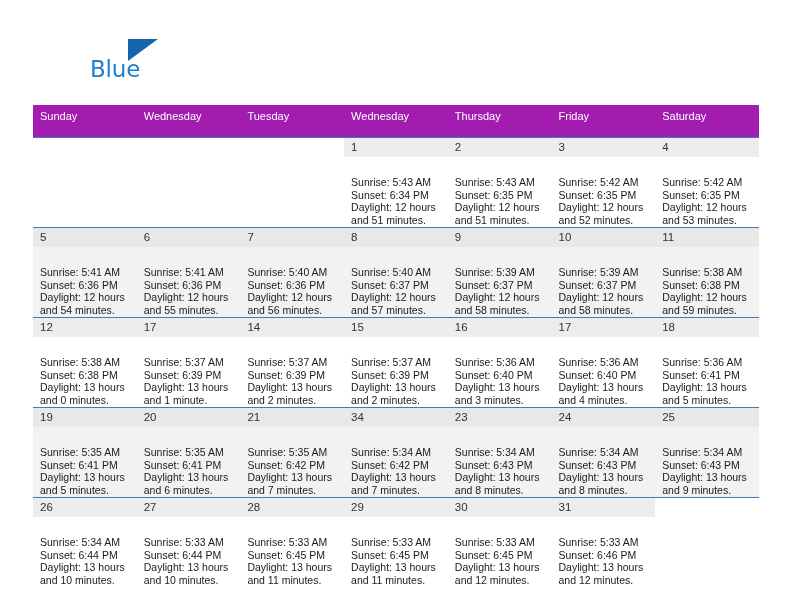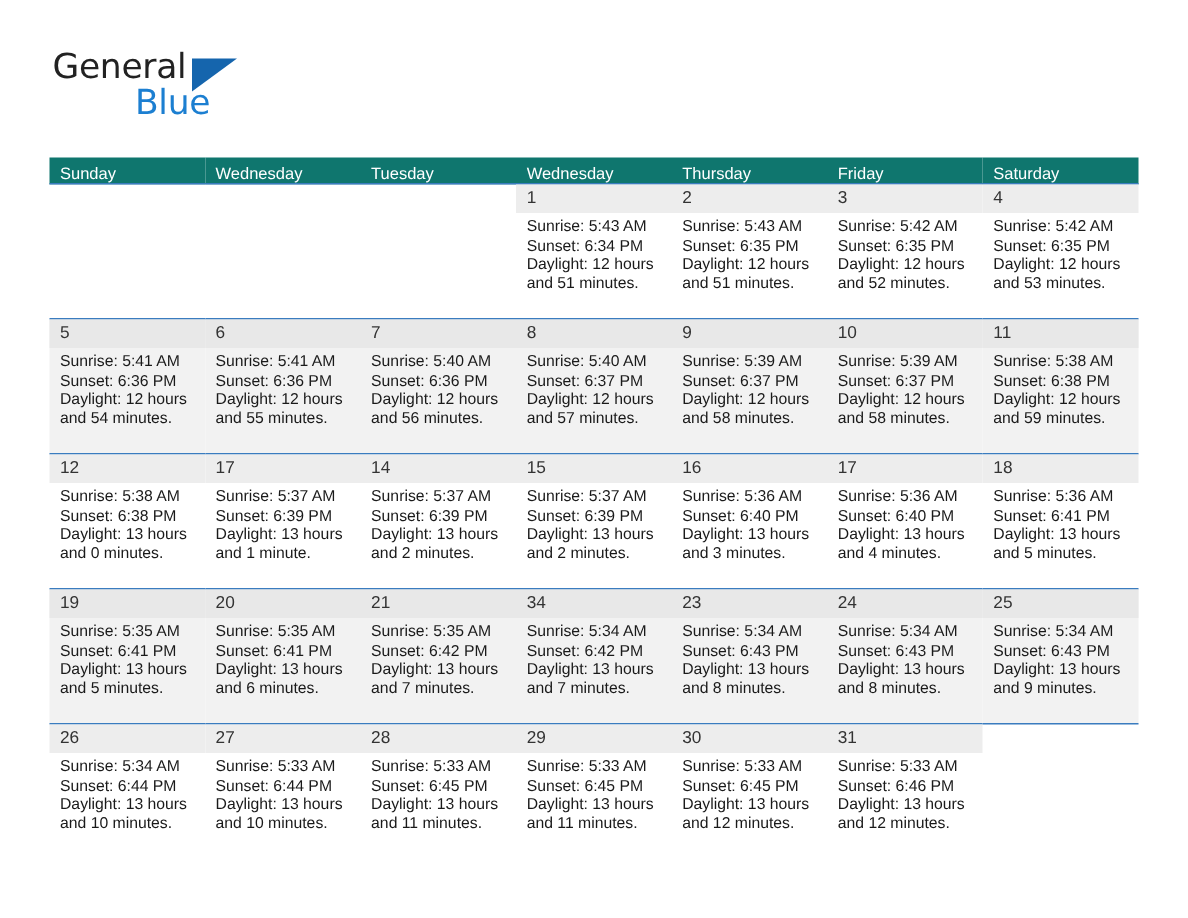--- a/index.html
+++ b/index.html
@@ -90,26 +90,26 @@
     position: absolute;
     left: 33px;
     top: 105px;
     width: 726px;
     border-collapse: collapse;
     table-layout: fixed;
   }
   .calendar col { width: 103.714px; }
 
   .calendar thead th {
-    background: #0f766e;
+    background: #a21caf;
     color: #ffffff;
     font-size: 11px;
     font-weight: normal;
     text-align: left;
-    padding: 5px 0 0 7px;
+    padding: 5px 0 15px 7px;
     height: 12px;
     border: none;
   }
 
   .calendar tbody td {
     vertical-align: top;
     padding: 0;
     height: 89px;
     border: none;
     border-top: 1px solid #3a7cbf;
@@ -130,37 +130,36 @@
     color: #333333;
     padding: 3px 0 2px 7px;
     line-height: 13px;
     background: #ededed;
     height: 14px;
   }
   tr.shaded .daynum { background: #e8e8e8; }
   .cell-empty .daynum { background: transparent; }
 
   .info {
-    padding: 3px 5px 0 7px;
+    padding: 19px 5px 0 7px;
     font-size: 10.5px;
     line-height: 12.6px;
     color: #1a1a1a;
   }
   .info div { white-space: nowrap; }
   .info .wrap { white-space: normal; }
 </style>
 </head>
 <body>
 
 <div class="page">
 
   <div class="header">
 
     <div class="logo">
-      <span class="logo-general">General</span>
       <span class="logo-triangle"></span>
       <span class="logo-blue">Blue</span>
     </div>
 
 
   </div>
 
   <table class="calendar">
     <colgroup>
       <col>

